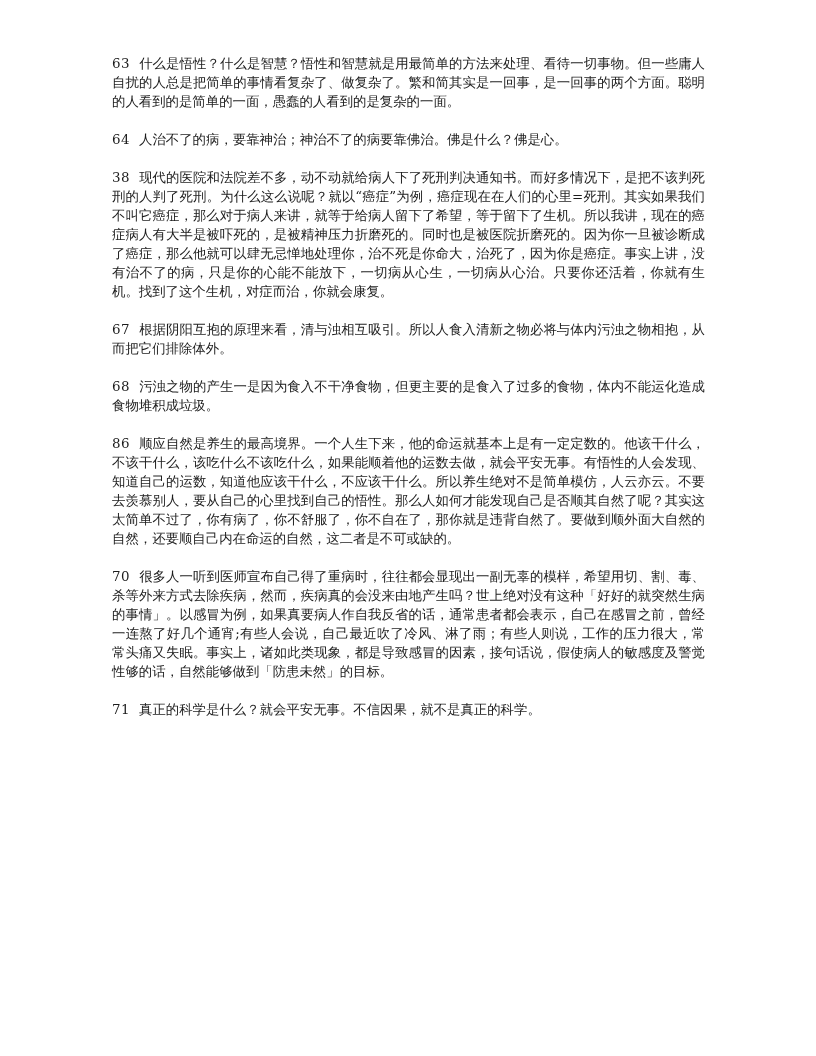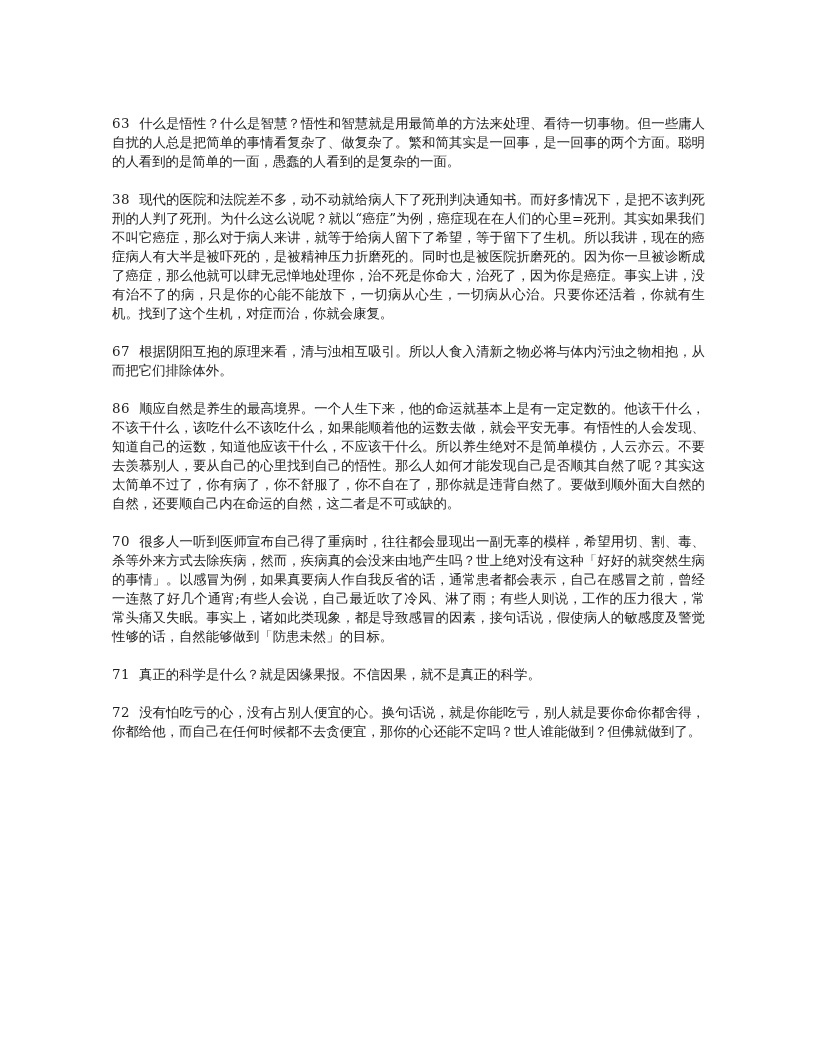--- a/index.html
+++ b/index.html
@@ -8,21 +8,21 @@
     background: #ffffff;
   }
   .page {
     position: relative;
     width: 816px;
     height: 881px;
     margin: 0 auto;
     background: #ffffff;
     overflow: hidden;
     box-sizing: border-box;
-    padding: 114px 111px 0 112px;
+    padding: 54px 111px 0 112px;
     font-family: "DejaVu Serif", "Liberation Serif", serif;
     color: #1c1c1c;
   }
   .para {
     margin: 0 0 19px 0;
     font-size: 13.4px;
     line-height: 19px;
     text-align: justify;
     text-justify: inter-ideograph;
     word-break: break-all;
@@ -33,29 +33,30 @@
     letter-spacing: 0.5px;
   }
 </style>
 </head>
 <body>
 
 <div class="page">
 
   <p class="para"><span class="num">63</span><span>什么是悟性？什么是智慧？悟性和智慧就是用最简单的方法来处理、看待一切事物。但一些庸人自扰的人总是把简单的事情看复杂了、做复杂了。繁和简其实是一回事，是一回事的两个方面。聪明的人看到的是简单的一面，愚蠢的人看到的是复杂的一面。</span></p>
 
+  <p class="para"><span class="num">64</span><span>人治不了的病，要靠神治；神治不了的病要靠佛治。佛是什么？佛是心。</span></p>
 
   <p class="para"><span class="num">38</span><span>现代的医院和法院差不多，动不动就给病人下了死刑判决通知书。而好多情况下，是把不该判死刑的人判了死刑。为什么这么说呢？就以“癌症”为例，癌症现在在人们的心里=死刑。其实如果我们不叫它癌症，那么对于病人来讲，就等于给病人留下了希望，等于留下了生机。所以我讲，现在的癌症病人有大半是被吓死的，是被精神压力折磨死的。同时也是被医院折磨死的。因为你一旦被诊断成了癌症，那么他就可以肆无忌惮地处理你，治不死是你命大，治死了，因为你是癌症。事实上讲，没有治不了的病，只是你的心能不能放下，一切病从心生，一切病从心治。只要你还活着，你就有生机。找到了这个生机，对症而治，你就会康复。</span></p>
 
 
   <p class="para"><span class="num">67</span><span>根据阴阳互抱的原理来看，清与浊相互吸引。所以人食入清新之物必将与体内污浊之物相抱，从而把它们排除体外。</span></p>
 
+  <p class="para"><span class="num">68</span><span>污浊之物的产生一是因为食入不干净食物，但更主要的是食入了过多的食物，体内不能运化造成食物堆积成垃圾。</span></p>
 
   <p class="para"><span class="num">86</span><span>顺应自然是养生的最高境界。一个人生下来，他的命运就基本上是有一定定数的。他该干什么，不该干什么，该吃什么不该吃什么，如果能顺着他的运数去做，就会平安无事。有悟性的人会发现、知道自己的运数，知道他应该干什么，不应该干什么。所以养生绝对不是简单模仿，人云亦云。不要去羡慕别人，要从自己的心里找到自己的悟性。那么人如何才能发现自己是否顺其自然了呢？其实这太简单不过了，你有病了，你不舒服了，你不自在了，那你就是违背自然了。要做到顺外面大自然的自然，还要顺自己内在命运的自然，这二者是不可或缺的。</span></p>
 
   <p class="para"><span class="num">70</span><span>很多人一听到医师宣布自己得了重病时，往往都会显现出一副无辜的模样，希望用切、割、毒、杀等外来方式去除疾病，然而，疾病真的会没来由地产生吗？世上绝对没有这种「好好的就突然生病的事情」。以感冒为例，如果真要病人作自我反省的话，通常患者都会表示，自己在感冒之前，曾经一连熬了好几个通宵;有些人会说，自己最近吹了冷风、淋了雨；有些人则说，工作的压力很大，常常头痛又失眠。事实上，诸如此类现象，都是导致感冒的因素，接句话说，假使病人的敏感度及警觉性够的话，自然能够做到「防患未然」的目标。</span></p>
 
-  <p class="para"><span class="num">71</span><span>真正的科学是什么？就是因缘果报。不信因果，就不是真正的科学。</span></p>
+  <p class="para"><span class="num">71</span><span>真正的科学是什么？就会平安无事。不信因果，就不是真正的科学。</span></p>
 
-  <p class="para"><span class="num">72</span><span>没有怕吃亏的心，没有占别人便宜的心。换句话说，就是你能吃亏，别人就是要你命你都舍得，你都给他，而自己在任何时候都不去贪便宜，那你的心还能不定吗？世人谁能做到？但佛就做到了。</span></p>
 
 
 </div>
 
 </body></html>

